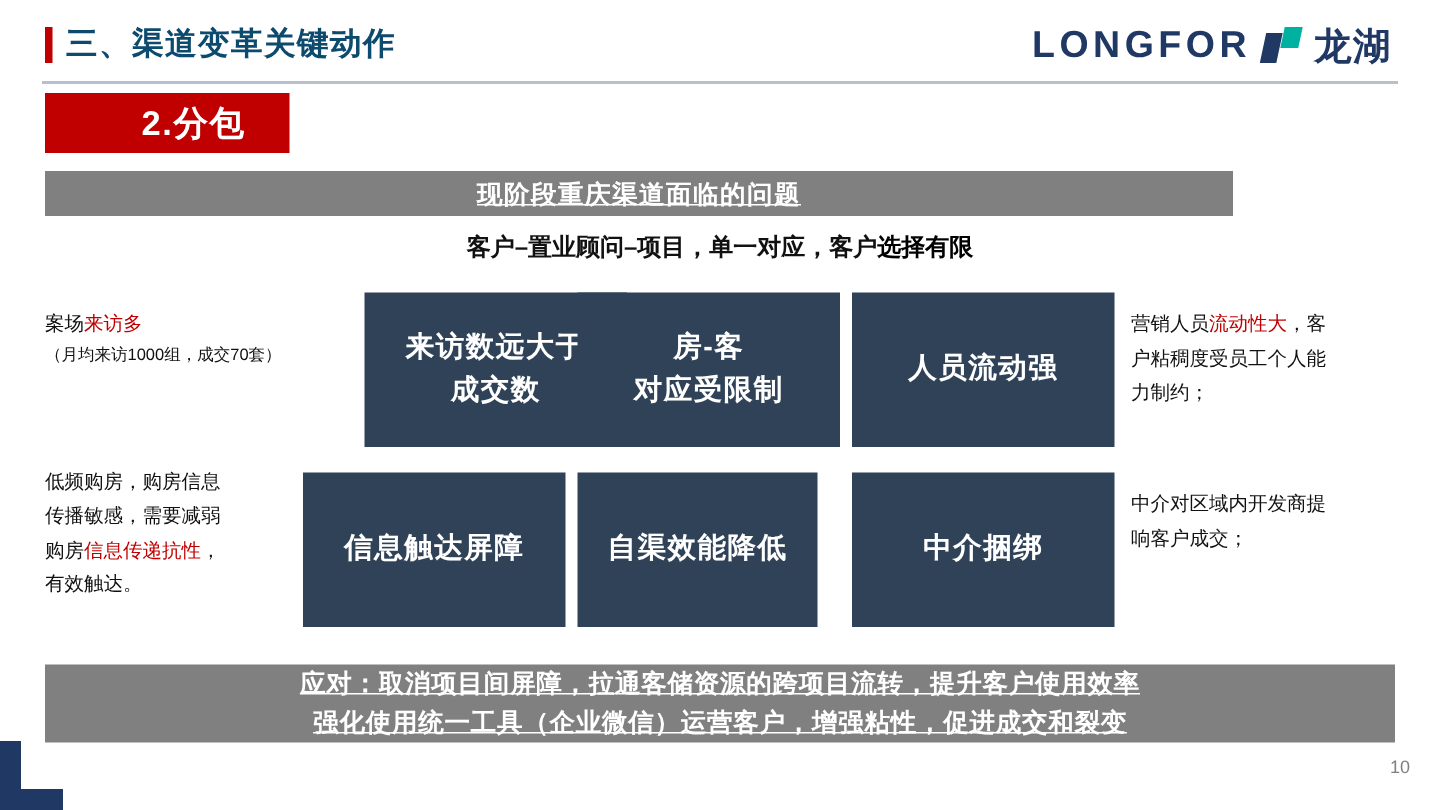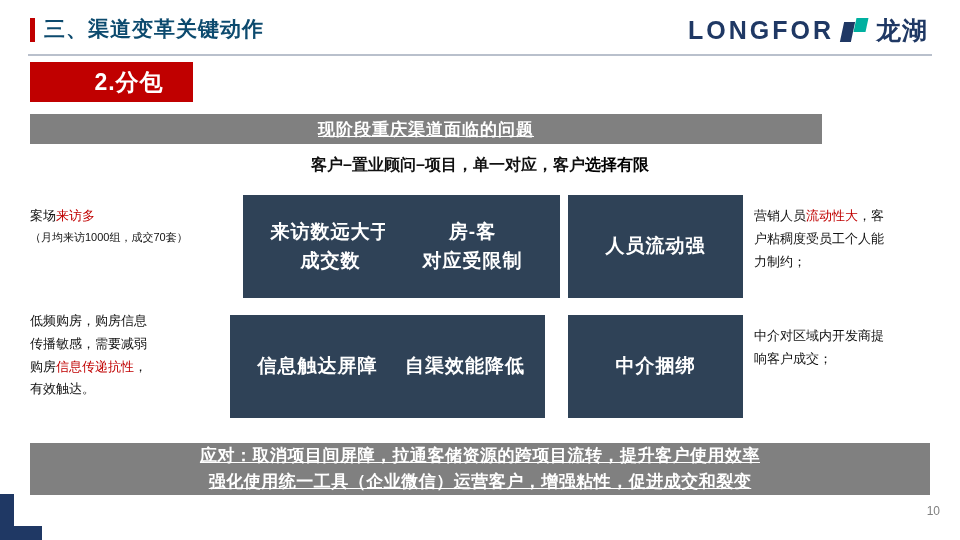--- a/index.html
+++ b/index.html
@@ -154,21 +154,21 @@
     justify-content: center;
     font-size: 19px;
     font-weight: bold;
     letter-spacing: 1px;
     line-height: 1.5;
     text-align: center;
   }
   .box-r0c0 { left: 202px; top: 195px; width: 175px; height: 103px; margin-left: 41px; }
   .box-r0c1 { left: 385px; top: 195px; width: 175px; height: 103px; }
   .box-r0c2 { left: 568px; top: 195px; width: 175px; height: 103px; }
-  .box-r1c0 { left: 202px; top: 315px; width: 175px; height: 103px; margin-left: 28px; }
+  .box-r1c0 { left: 202px; top: 315px; width: 175px; height: 103px; }
   .box-r1c1 { left: 385px; top: 315px; width: 160px; height: 103px; }
   .box-r1c2 { left: 568px; top: 315px; width: 175px; height: 103px; }
   
   .side-text {
     position: absolute;
     font-size: 13px;
     color: #111111;
     line-height: 1.75;
   }
   .side-text .red { color: #c00000; }

